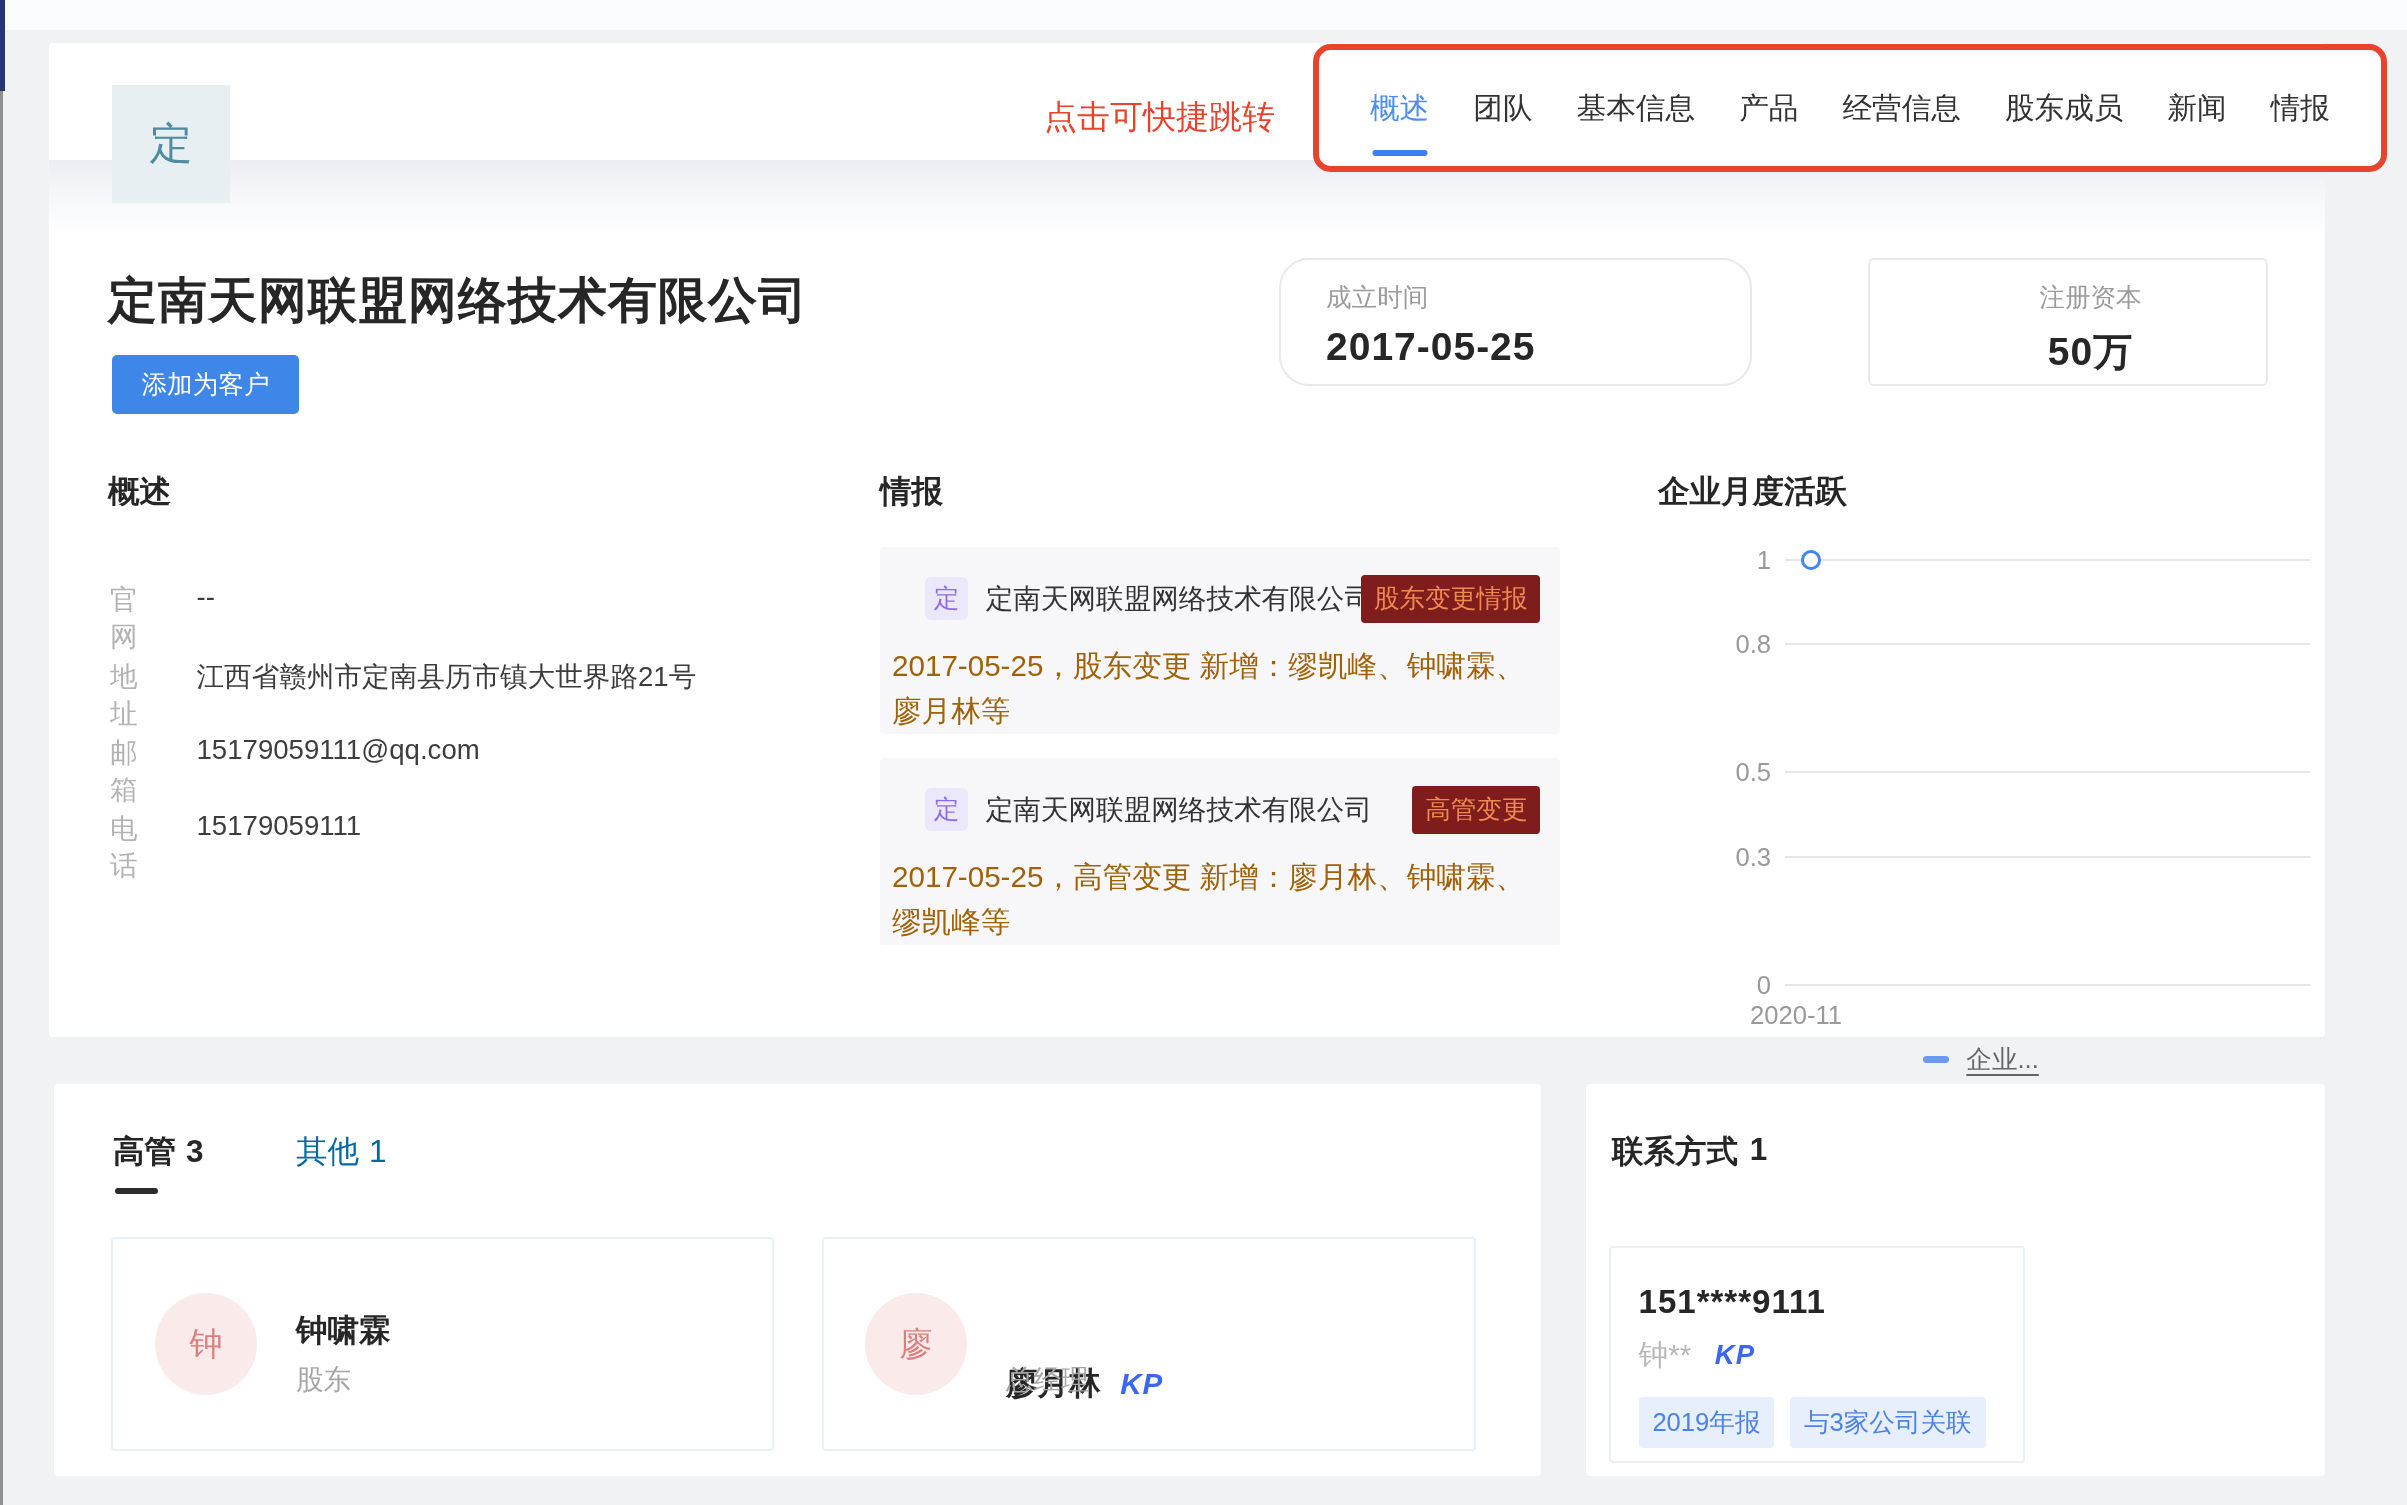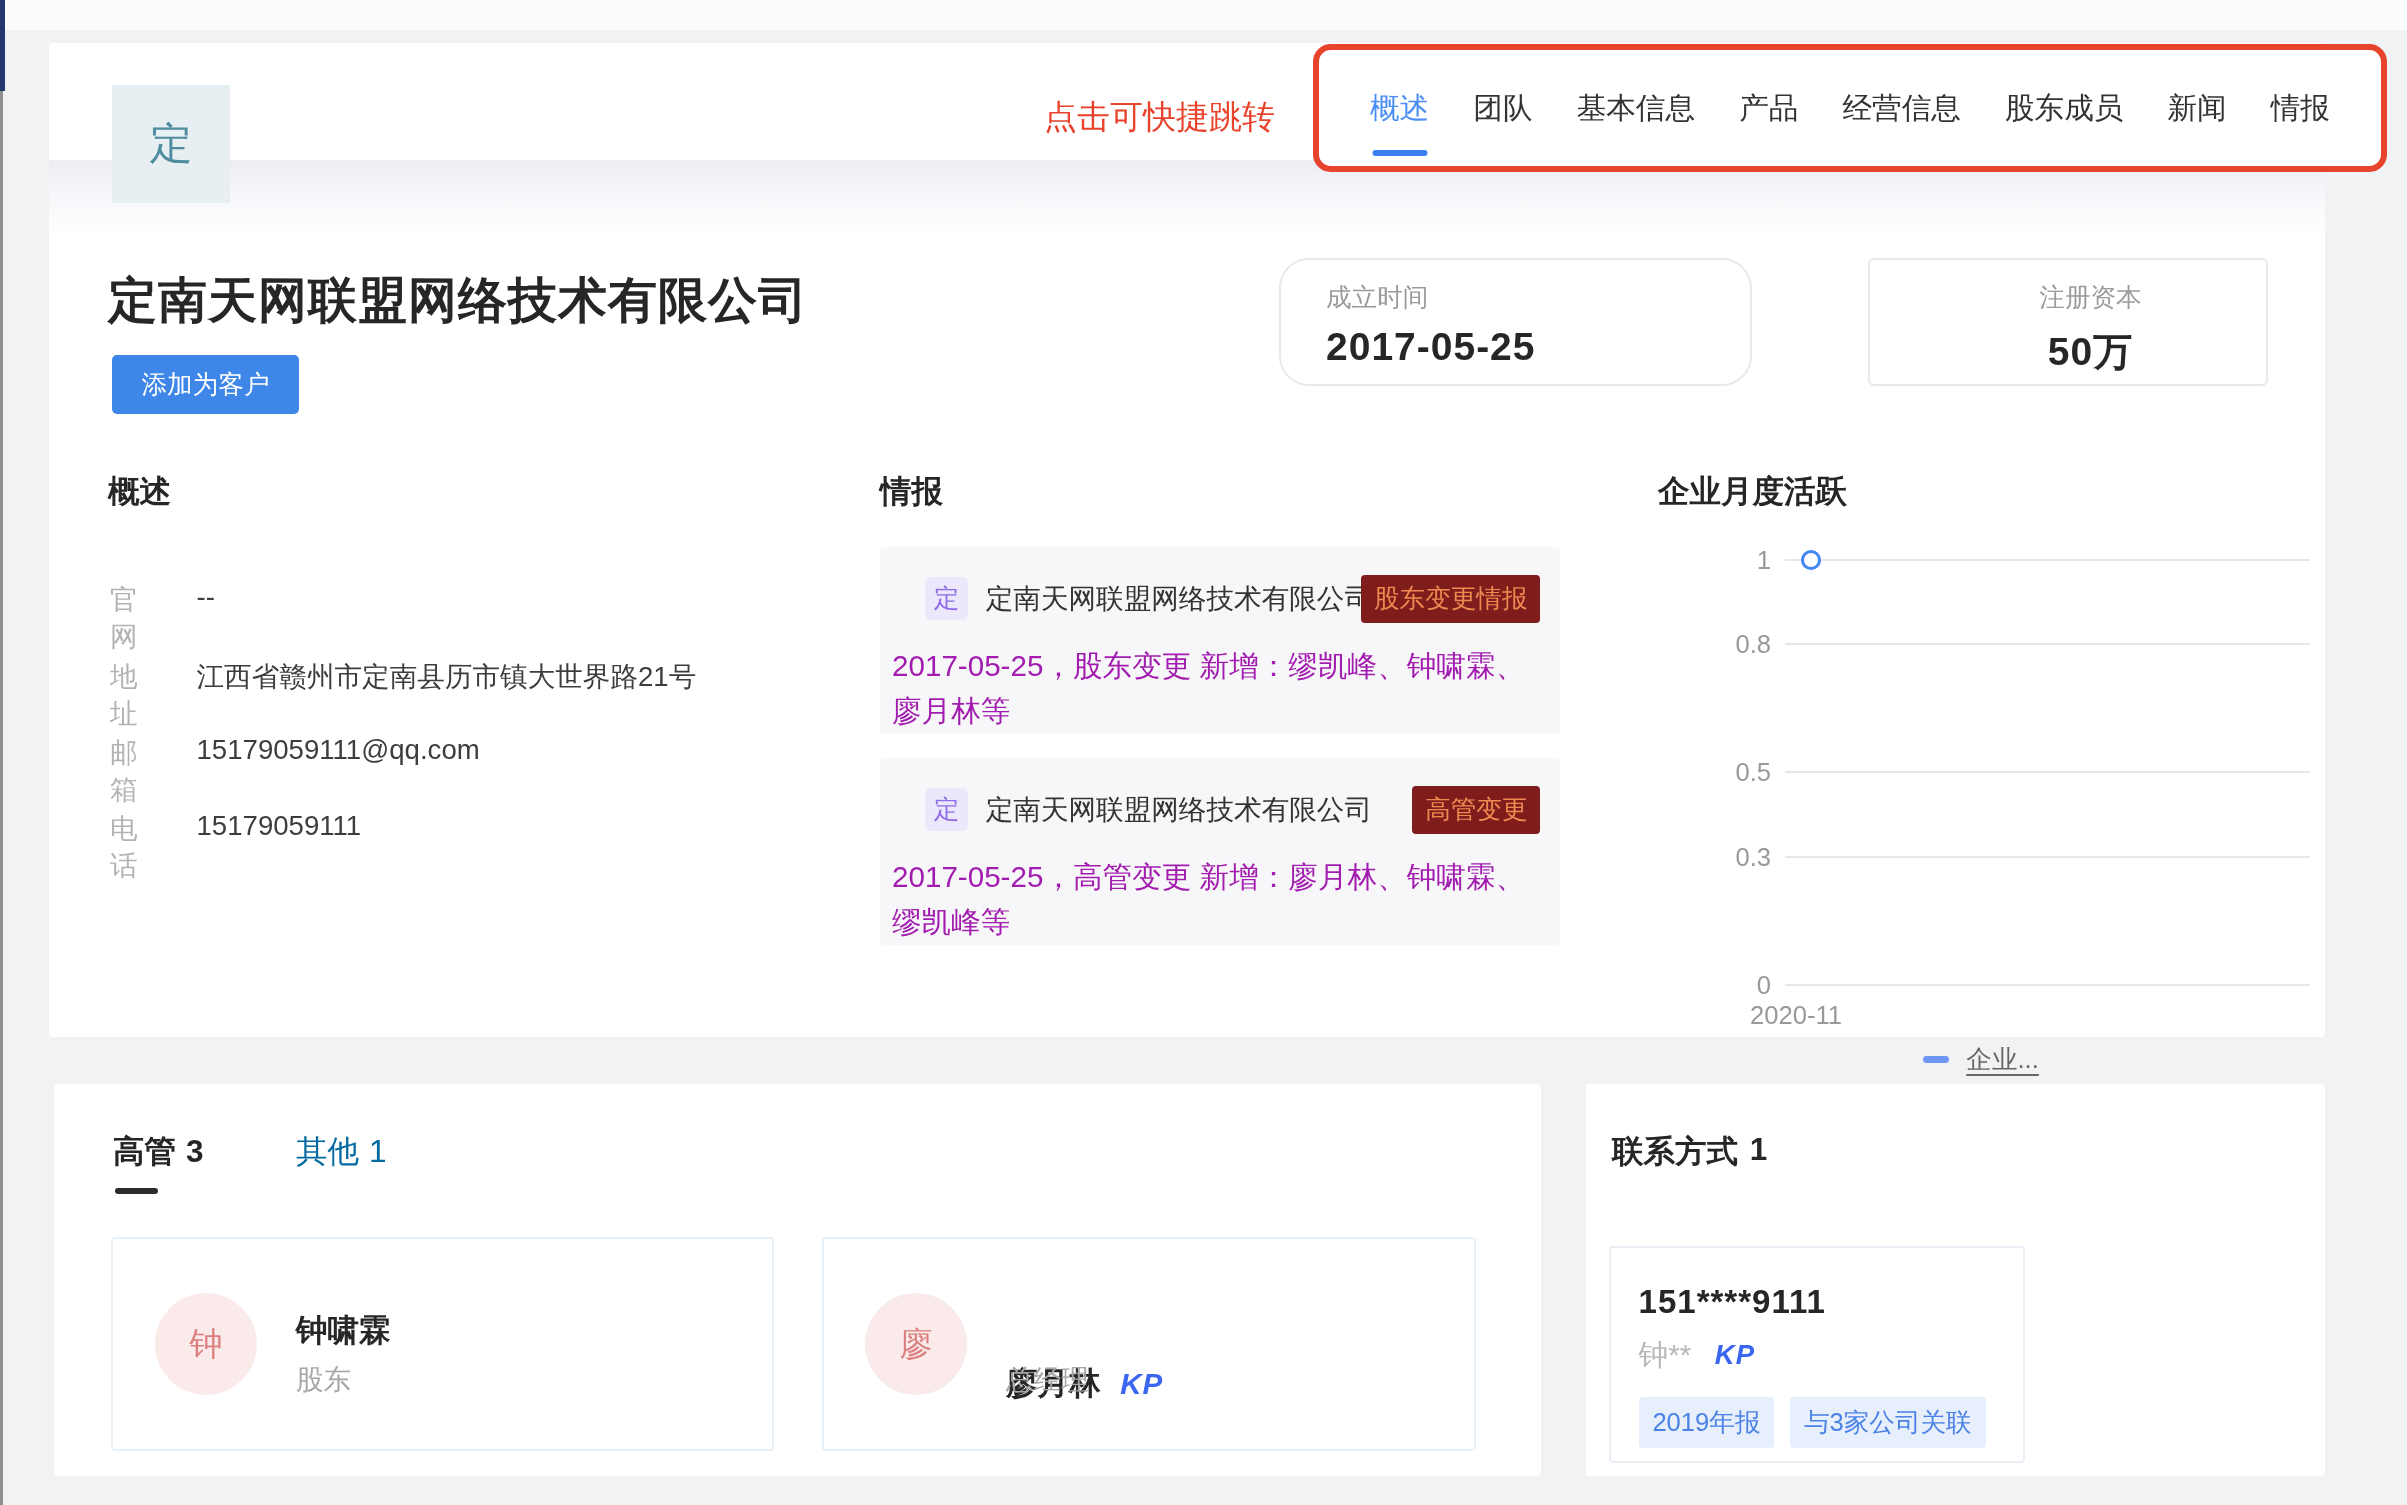--- a/index.html
+++ b/index.html
@@ -55,21 +55,21 @@
   .ov-label { color:#b3b3b3; width:55px; }
   .ov-value { color:#3d3d3d; margin-left:31.5px; max-width:611px; }
 
   
   .intel-card { left:880px; width:680px; height:187px; background:#f7f7f9; border-radius:3.9px; padding:27.6px 19.7px 0 45px; cursor:pointer; }
   .intel-head { display:flex; align-items:center; }
   .intel-badge { width:43px; height:43px; border-radius:5.9px; background:#ece8fb; color:#8f6be8;
     font-size:25.6px; display:flex; align-items:center; justify-content:center; flex:0 0 43px; }
   .intel-company { font-size:27.6px; color:#333; margin-left:17.7px; white-space:nowrap; overflow:hidden; }
   .intel-tag { margin-left:auto; background:#7f1d1d; color:#ee8a50; font-size:25.6px; padding:6.9px 12.8px; border-radius:3.9px; white-space:nowrap; }
-  .intel-body { margin-top:19.7px; margin-left:-33px; font-size:29.6px; color:#a21caf; line-height:45px; padding-right:11.8px; }
+  .intel-body { margin-top:19.7px; margin-left:-33px; font-size:29.6px; color:#a16207; line-height:45px; padding-right:11.8px; }
 
   
   .gridline { position:absolute; height:2px; background:#e7e7e7; left:1785px; width:525px; }
   .ytick { position:absolute; width:59px; text-align:right; left:1712px; font-size:25.6px; color:#999; transform:translateY(-50%); }
   .chart-point { position:absolute; width:19.7px; height:19.7px; border:3px solid #4285f4; background:#fff; border-radius:50%; }
   .xtick { position:absolute; font-size:25.6px; color:#999; }
   .legend { position:absolute; left:1923px; top:1042px; display:flex; align-items:center; cursor:pointer; }
   .legend-dash { width:25.6px; height:6.9px; border-radius:3.4px; background:#6c97f5; }
   .legend-label { margin-left:17.7px; font-size:25.6px; color:#666; text-decoration:underline; text-underline-offset:5.9px; }
 

